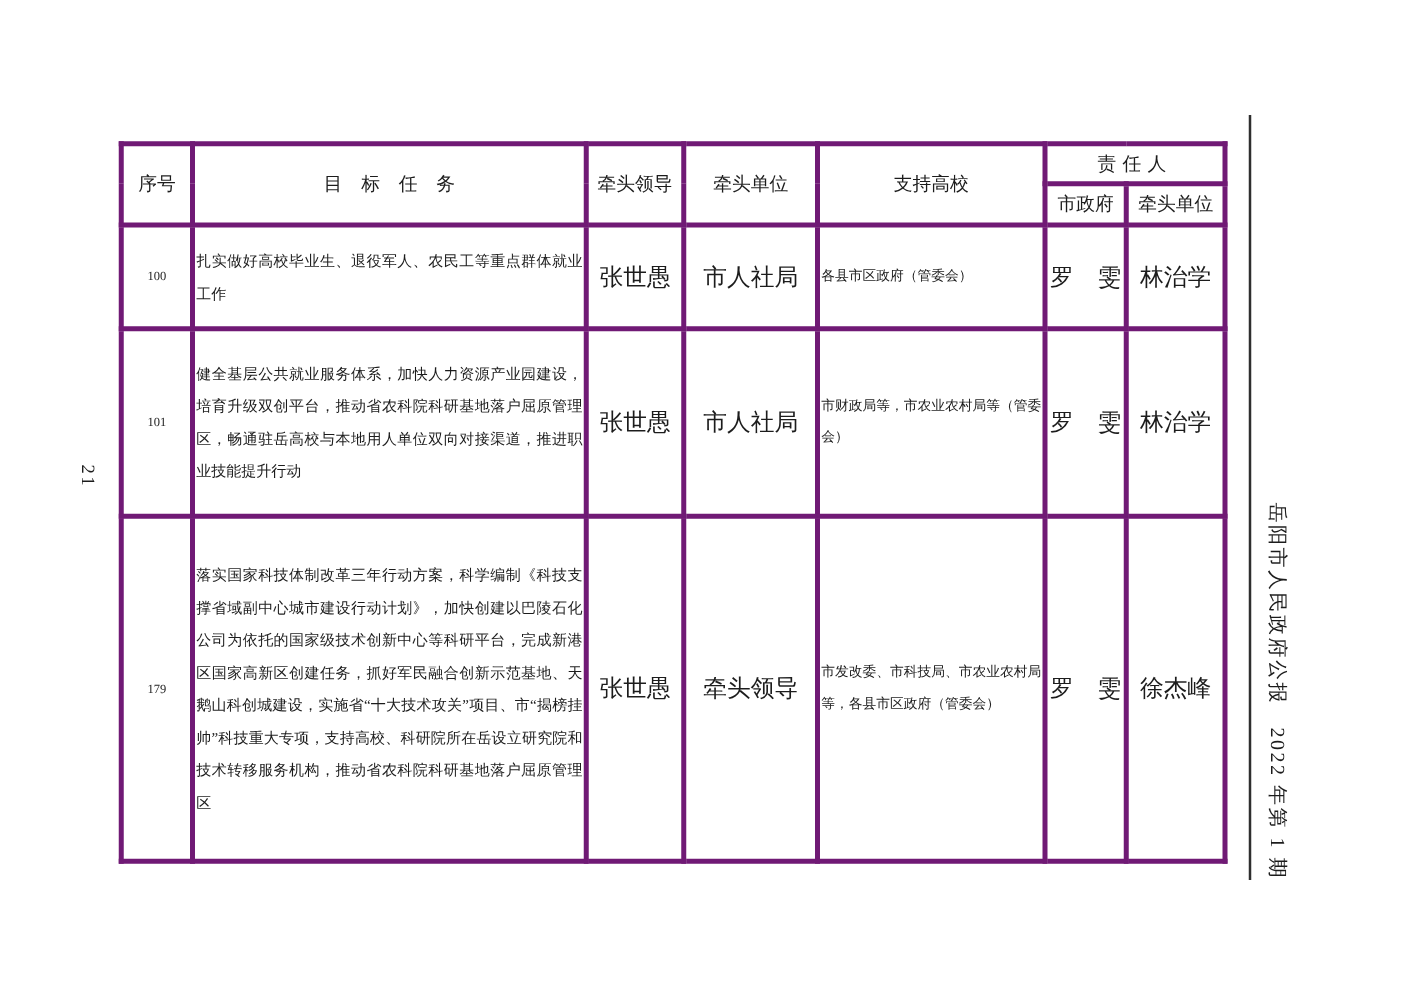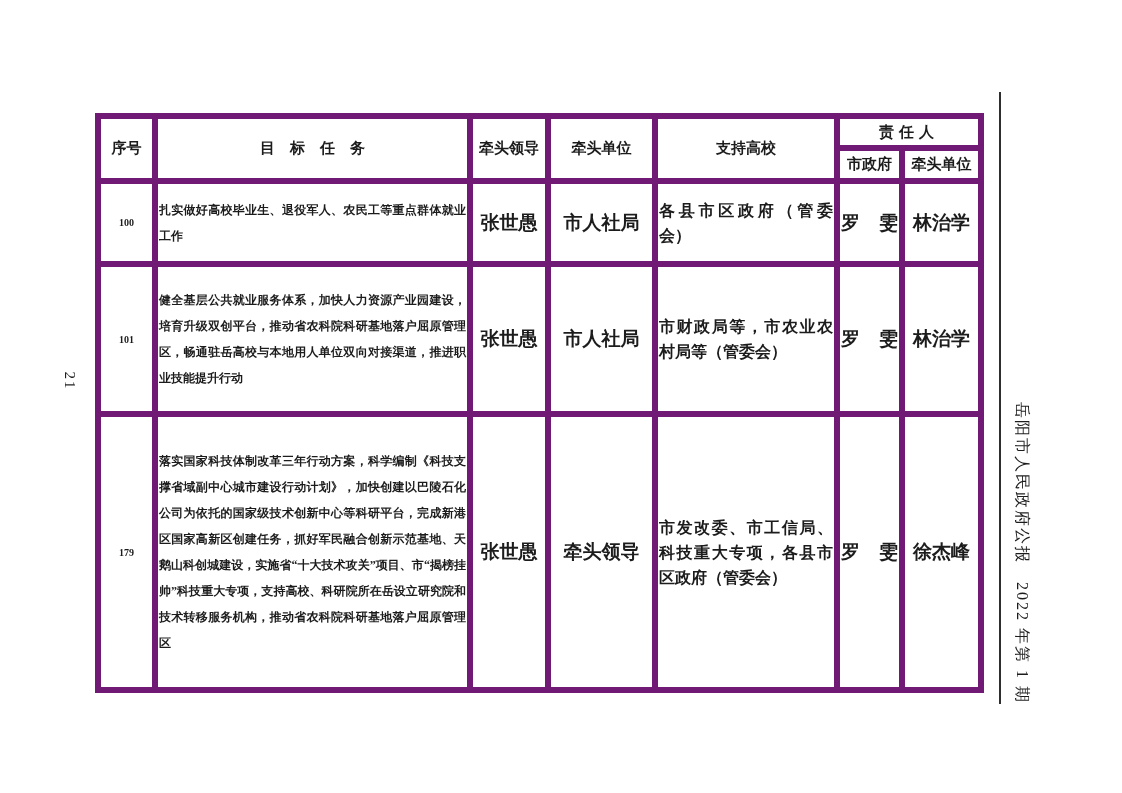--- a/index.html
+++ b/index.html
@@ -25,40 +25,40 @@
     transform-origin:center;
     font-size:16px;letter-spacing:2px;white-space:nowrap;
   }
   
   table.tasks{
     position:absolute;left:95px;top:113px;width:883px;
     border-collapse:collapse;table-layout:fixed;
     border:2px solid #3f3f3f;
   }
   table.tasks th,table.tasks td{
-    border:6px solid #701a75;
-    font-weight:bold;
+    border:4px solid #701a75;
+    font-weight:normal;
     vertical-align:middle;
     padding:1px;
     overflow:hidden;
   }
   tr.hdr-top{height:32px;}
   tr.hdr-sub{height:33px;}
   tr.r0{height:83px;}
   tr.r1{height:150px;}
   tr.r2{height:276px;}
   .hcell{font-size:15px;text-align:center;}
   .resp-head{letter-spacing:5px;}
   .seq{font-size:10px;text-align:center;}
   .task{
     font-size:12px;line-height:26px;text-align:justify;
     padding:0 6px;
   }
   .related{
-    font-size:16px;line-height:25px;text-align:justify;
+    font-size:11px;line-height:25px;text-align:justify;
     padding:0 7px;
   }
   .center-cell{font-size:19px;text-align:center;}
 </style>
 </head>
 <body>
 
 <div class="page-num-left">21</div>
 
 <div class="sidebar-rule"></div>
@@ -106,18 +106,18 @@
       <td class="center-cell">市人社局</td>
       <td class="related">市财政局等，市农业农村局等（管委会）</td>
       <td class="center-cell">罗　雯</td>
       <td class="center-cell">林治学</td>
     </tr>
     <tr class="r2">
       <td class="seq">179</td>
       <td class="task">落实国家科技体制改革三年行动方案，科学编制《科技支撑省域副中心城市建设行动计划》，加快创建以巴陵石化公司为依托的国家级技术创新中心等科研平台，完成新港区国家高新区创建任务，抓好军民融合创新示范基地、天鹅山科创城建设，实施省“十大技术攻关”项目、市“揭榜挂帅”科技重大专项，支持高校、科研院所在岳设立研究院和技术转移服务机构，推动省农科院科研基地落户屈原管理区</td>
       <td class="center-cell">张世愚</td>
       <td class="center-cell">牵头领导</td>
-      <td class="related">市发改委、市工信局、科技重大专项，各县市区政府（管委会）</td>
+      <td class="related">市发改委、市科技局、市农业农村局等，各县市区政府（管委会）</td>
       <td class="center-cell">罗　雯</td>
       <td class="center-cell">徐杰峰</td>
     </tr>
   </tbody>
 </table>
 
 </body></html>

